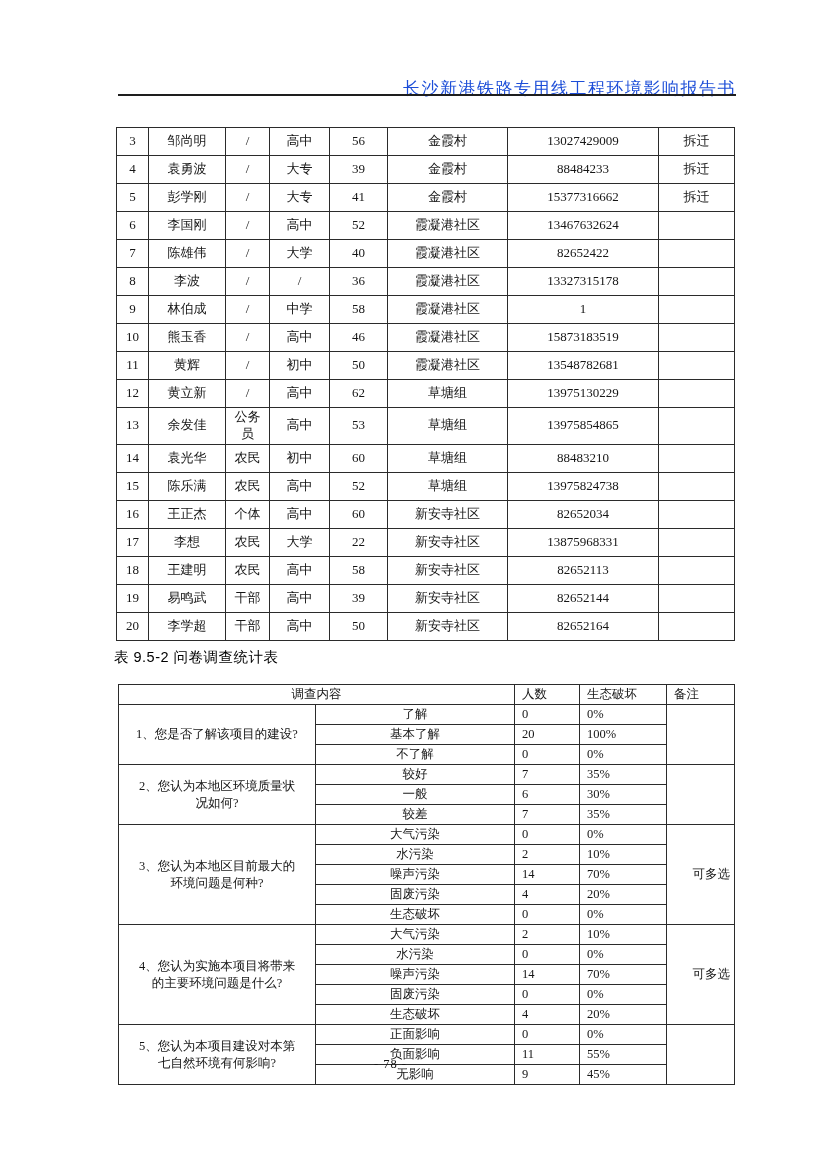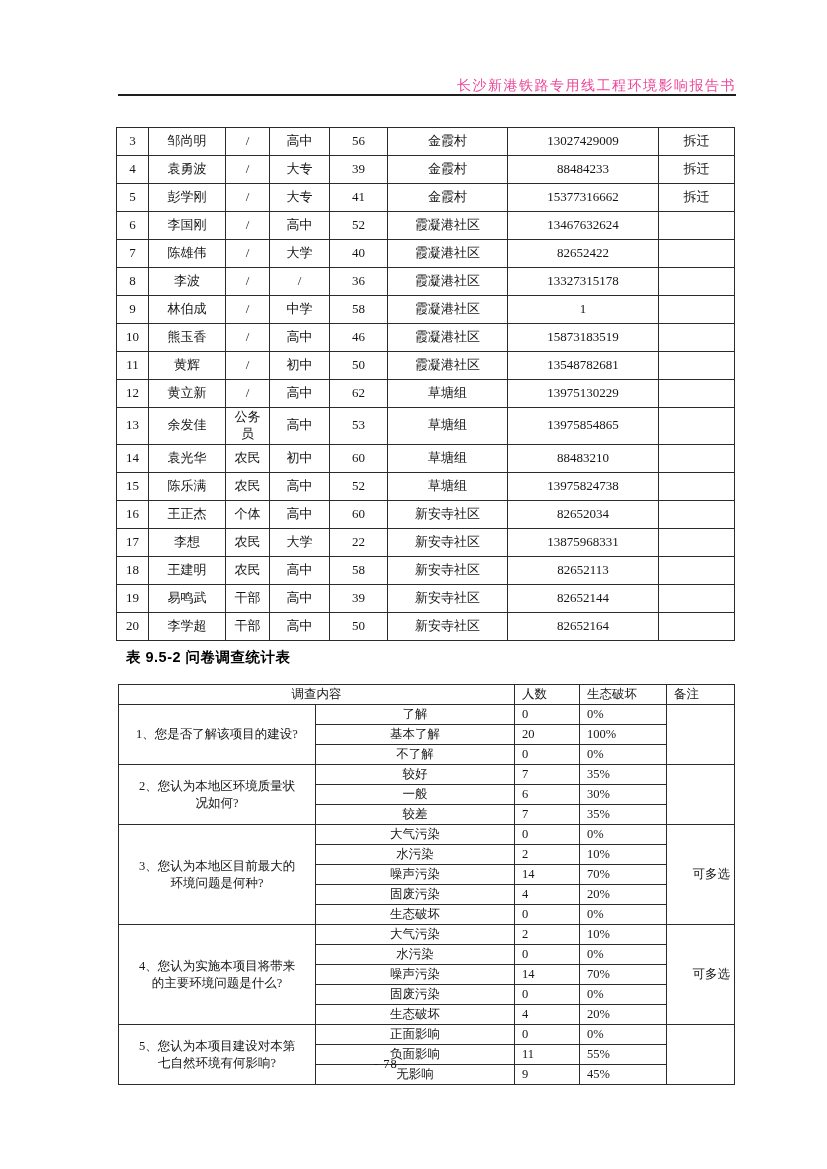--- a/index.html
+++ b/index.html
@@ -5,40 +5,40 @@
   * { margin:0; padding:0; box-sizing:border-box; }
   html,body { background:#ffffff; }
   body {
     width:827px; height:1169px; position:relative; overflow:hidden;
     font-family:"Liberation Serif","DejaVu Serif",serif; color:#151515;
   }
   .page { position:absolute; inset:0; background:#ffffff; }
 
   .header-title {
     position:absolute; top:77px; right:91px;
-    font-size:14px; letter-spacing:1.5px; color:#ec4899;
+    font-size:17px; letter-spacing:1.5px; color:#1d4ed8;
   }
   .header-rule {
     position:absolute; top:94px; left:118px; width:618px; height:2px;
     background:#1e1e1e;
   }
 
   table { border-collapse:collapse; table-layout:fixed; }
   td, th { border:1px solid #2b2b2b; vertical-align:middle; font-weight:normal; }
 
   #respondent-table { position:absolute; left:116px; top:127px; width:618px; }
   #respondent-table td {
     text-align:center; font-size:13px; height:28px;
     padding:1px 3px; line-height:1.3; word-break:break-all;
   }
 
   .table-title {
-    position:absolute; left:126px; top:648px;
+    position:absolute; left:114px; top:648px;
     font-family:"Liberation Sans","DejaVu Sans",sans-serif;
-    font-weight:bold; font-size:14.5px; letter-spacing:0.5px; color:#000;text-align:right;
+    font-weight:normal; font-size:14.5px; letter-spacing:0.5px; color:#000;text-align:right;
   }
 
   #survey-table { position:absolute; left:118px; top:684px; width:616px; }
   #survey-table td, #survey-table th {
     font-size:12.5px; height:20px; padding:1px 4px; line-height:1.35;
   }
   #survey-table th.content-head { text-align:center; }
   #survey-table th.left-head { text-align:left; padding-left:7px; }
   .q-cell   { text-align:center; line-height:1.7; padding:12px 14px !important; }
   .option-cell { text-align:center; }

